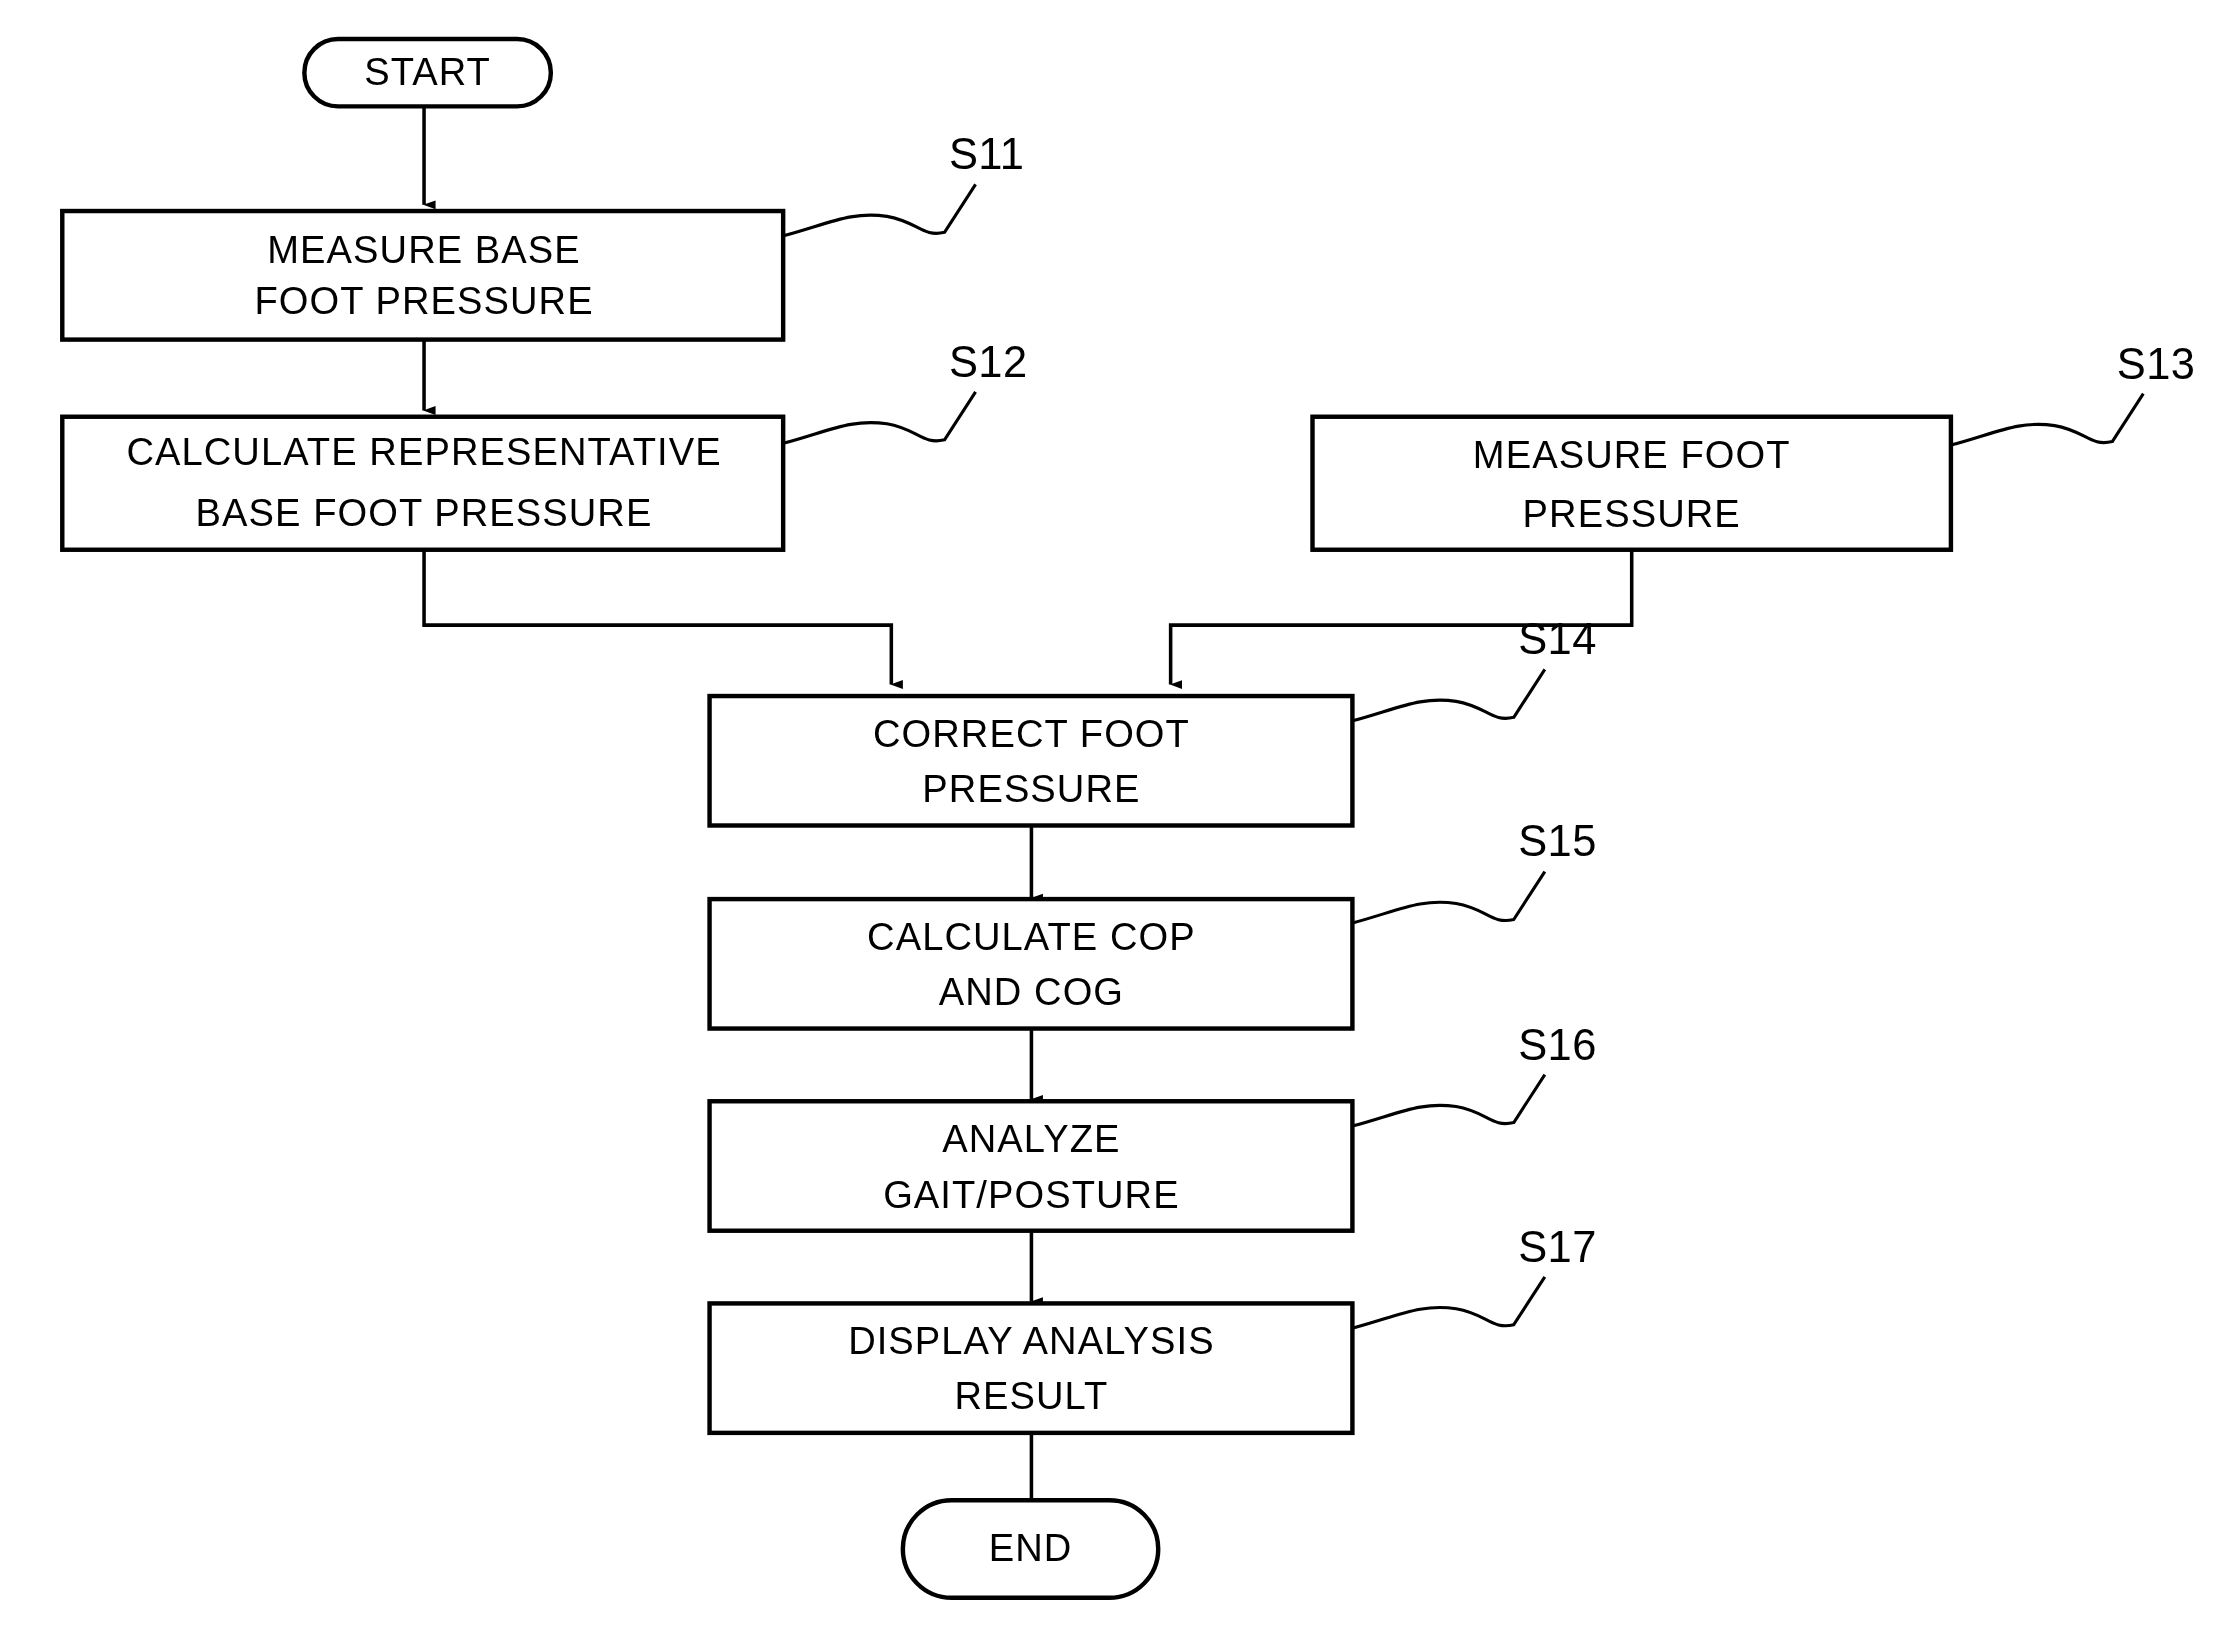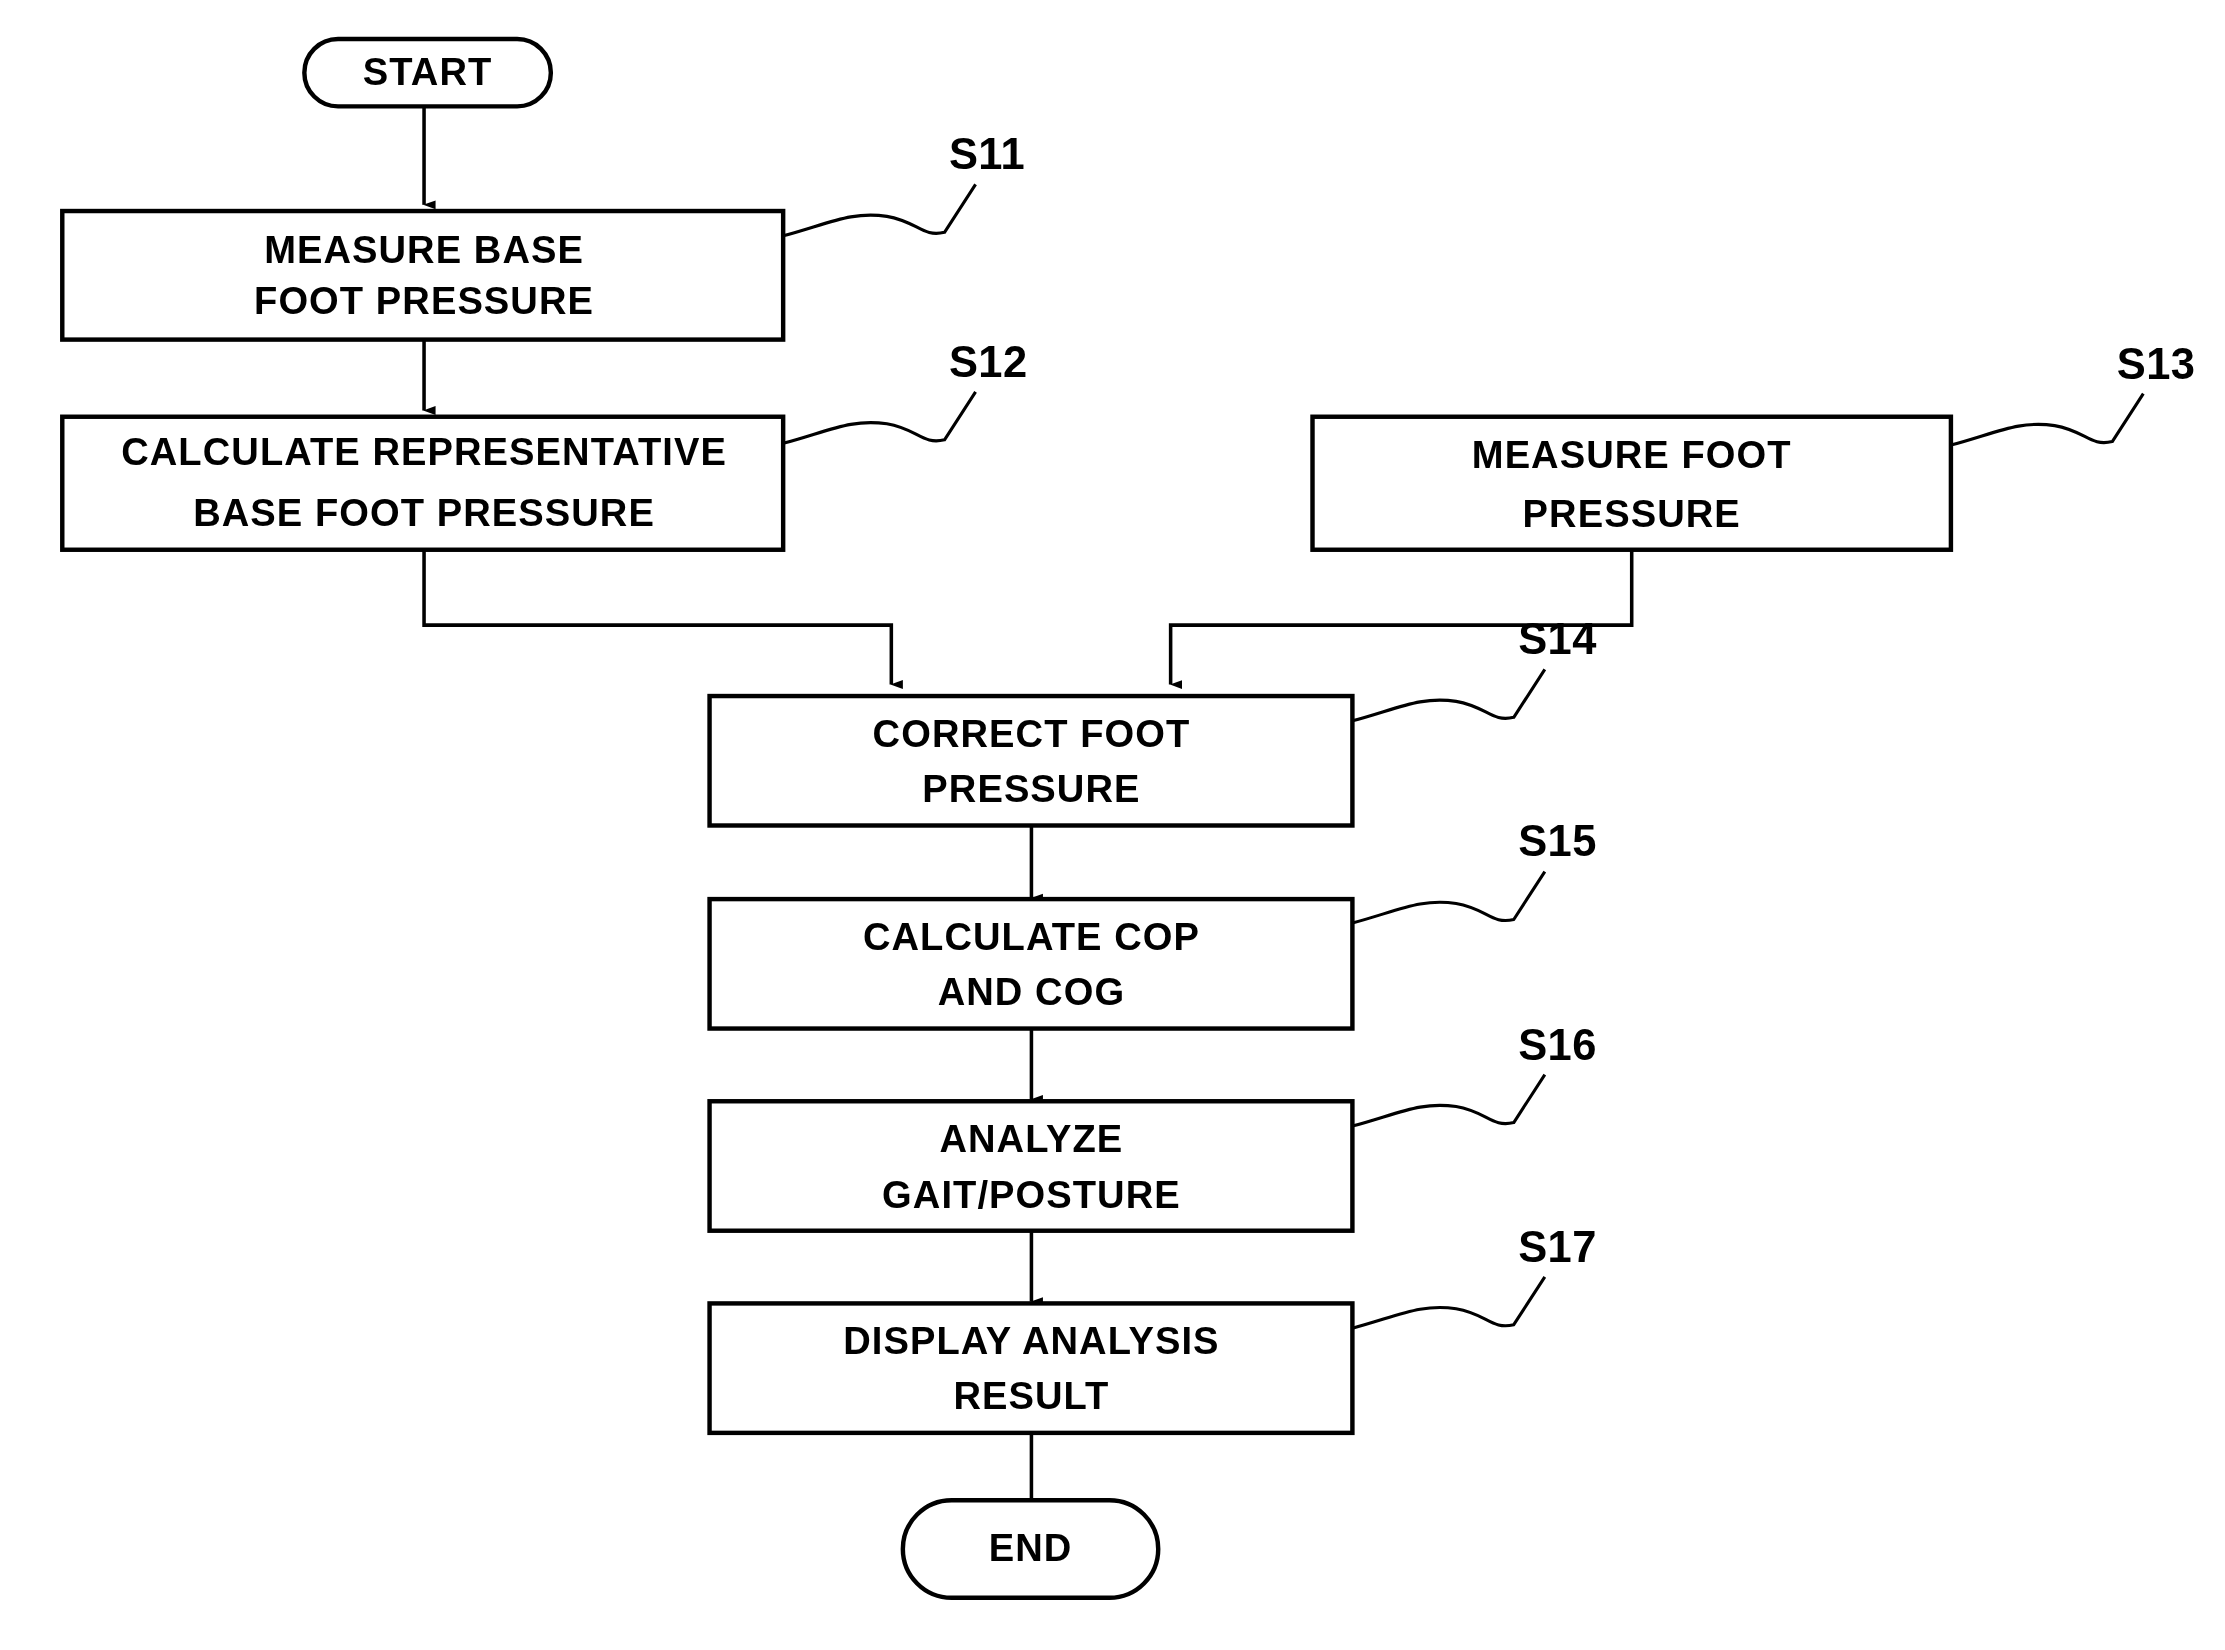--- a/index.html
+++ b/index.html
@@ -10,21 +10,20 @@
   }
   body {
     font-family: "Liberation Sans", sans-serif;
   }
   #canvas {
     position: relative;
     width: 2226px;
     height: 1606px;
     background: #ffffff;
     overflow: hidden;
-    font-weight: bold;
   }
   #diagram-svg {
     position: absolute;
     left: 0;
     top: 0;
     width: 2226px;
     height: 1651px;
   }
   .node-shape {
     fill: #ffffff;

